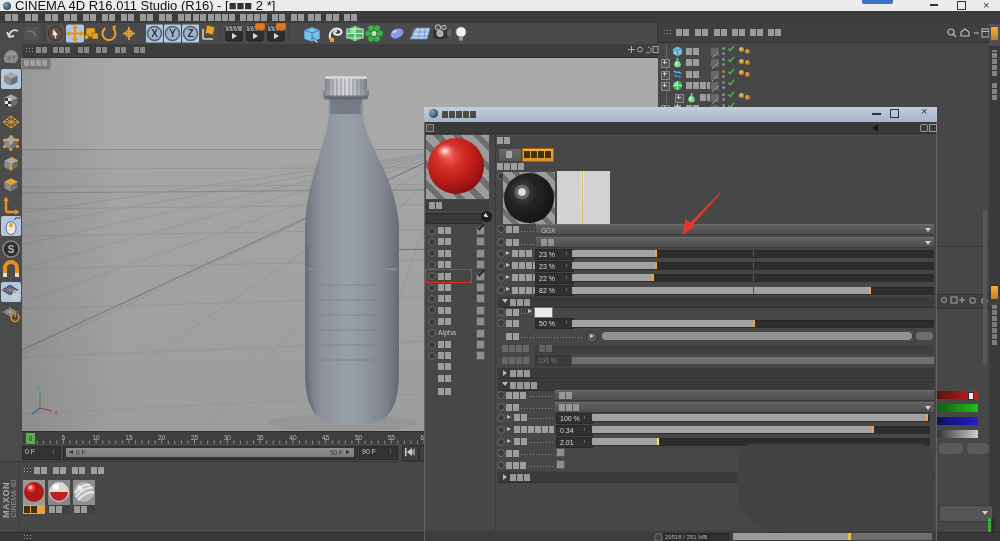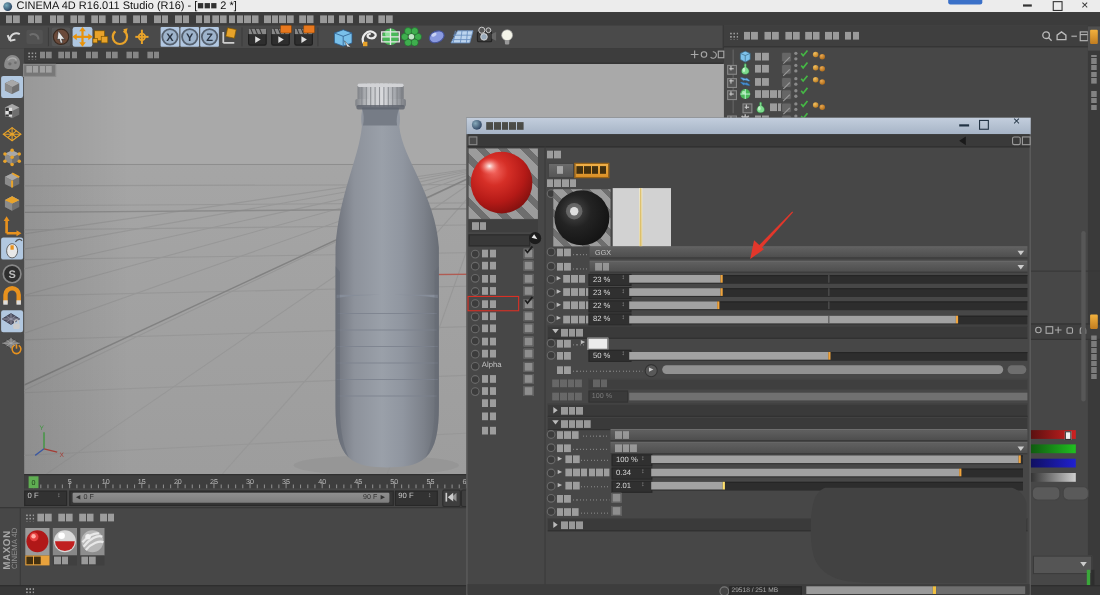--- a/index.html
+++ b/index.html
@@ -22,21 +22,21 @@
 .hdr{position:absolute;height:10px;background:#3a3a3a;border-top:1px solid #424242;border-bottom:1px solid #303030}
 .rad{position:absolute;width:6px;height:6px;border-radius:50%;border:1px solid #6a6a6a;background:#3c3c3c}
 .cb{position:absolute;width:7px;height:7px;background:#8e8e8e;border:1px solid #5a5a5a}
 .dot{position:absolute;width:5px;height:5px;border-radius:50%}
 svg{position:absolute;overflow:visible}
 </style></head><body>
 <div id="r">
 
 <div class="a" style="left:0;top:0;width:1000px;height:11px;background:#ececec"></div>
 <div class="a" style="left:3px;top:2px;width:8px;height:8px;border-radius:50%;background:radial-gradient(circle at 35% 35%,#7ab,#124)"></div>
-<div class="a" style="left:15px;top:1px;font-size:10px;line-height:9px;color:#111">CINEMA 4D R16.011 Studio (R16) - [<span style="opacity:.85">■■■</span> 2 *]</div>
+<div class="a" style="left:15px;top:1px;font-size:13px;line-height:9px;color:#111">CINEMA 4D R16.011 Studio (R16) - [<span style="opacity:.85">■■■</span> 2 *]</div>
 <div class="a" style="left:862px;top:0;width:31px;height:4px;background:#3a70c8;border-radius:0 0 2px 2px"></div>
 <div class="a" style="left:930px;top:4px;width:8px;height:1.5px;background:#333"></div>
 <div class="a" style="left:957px;top:1px;width:7px;height:7px;border:1.2px solid #333"></div>
 <div class="a" style="left:983px;top:0;font-size:11px;line-height:10px;color:#333">×</div>
 
 <div class="a" style="left:0;top:11px;width:1000px;height:12px;background:#3c3c3c;border-bottom:1px solid #2d2d2d"></div>
 <div class="zh" style="left:5px;top:14px;width:13px"></div>
 <div class="zh" style="left:25px;top:14px;width:13px"></div>
 <div class="zh" style="left:45px;top:14px;width:13px"></div>
 <div class="zh" style="left:64px;top:14px;width:13px"></div>

